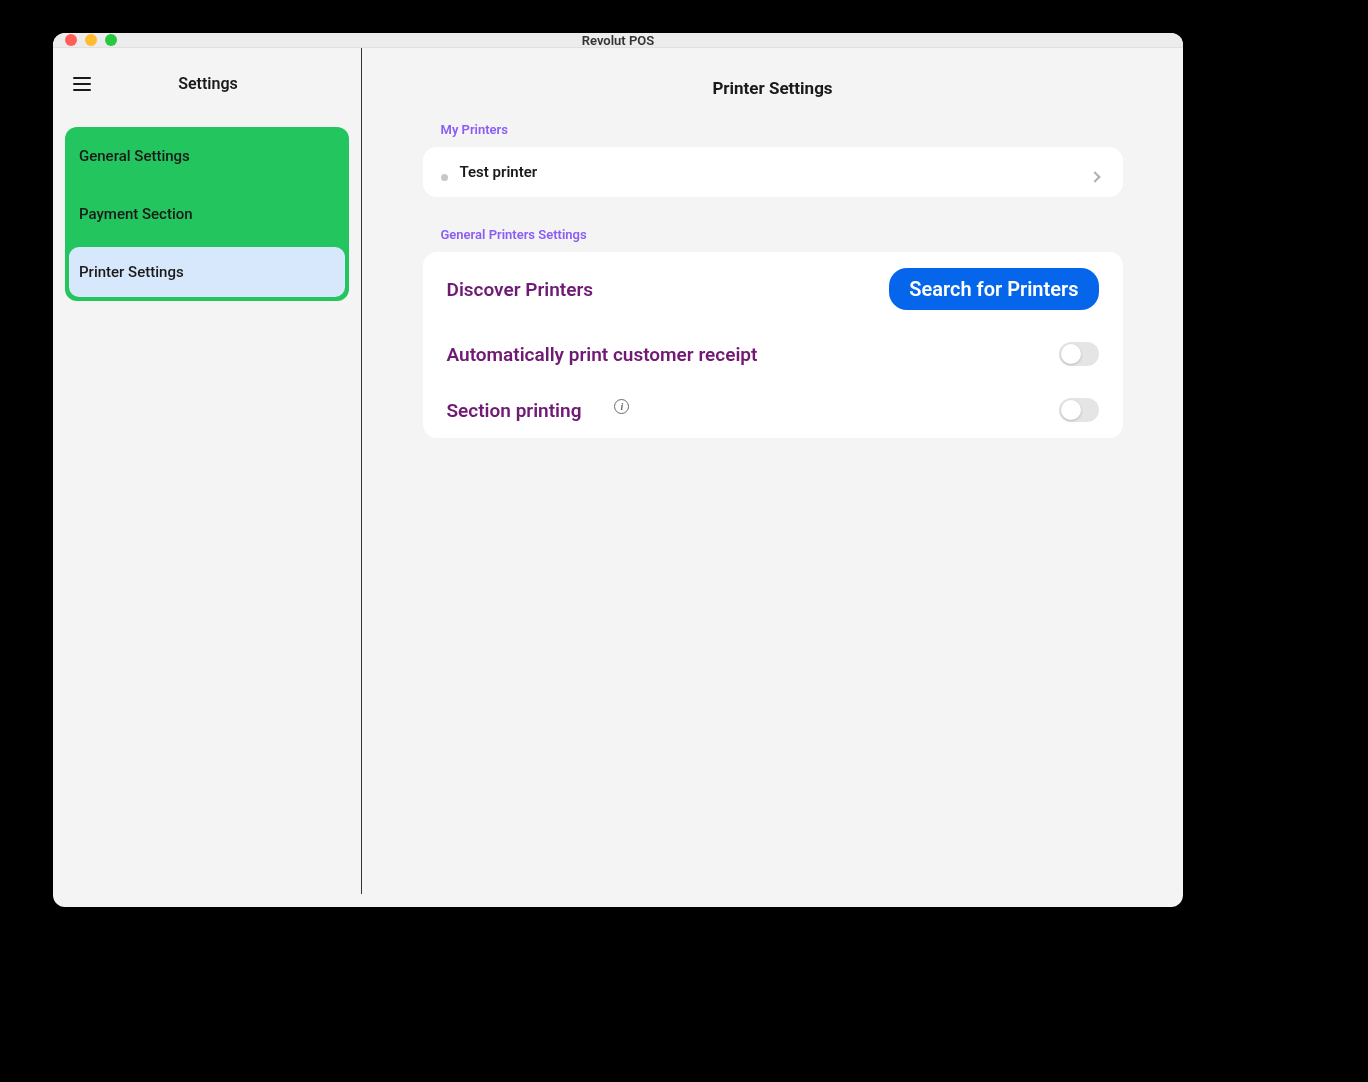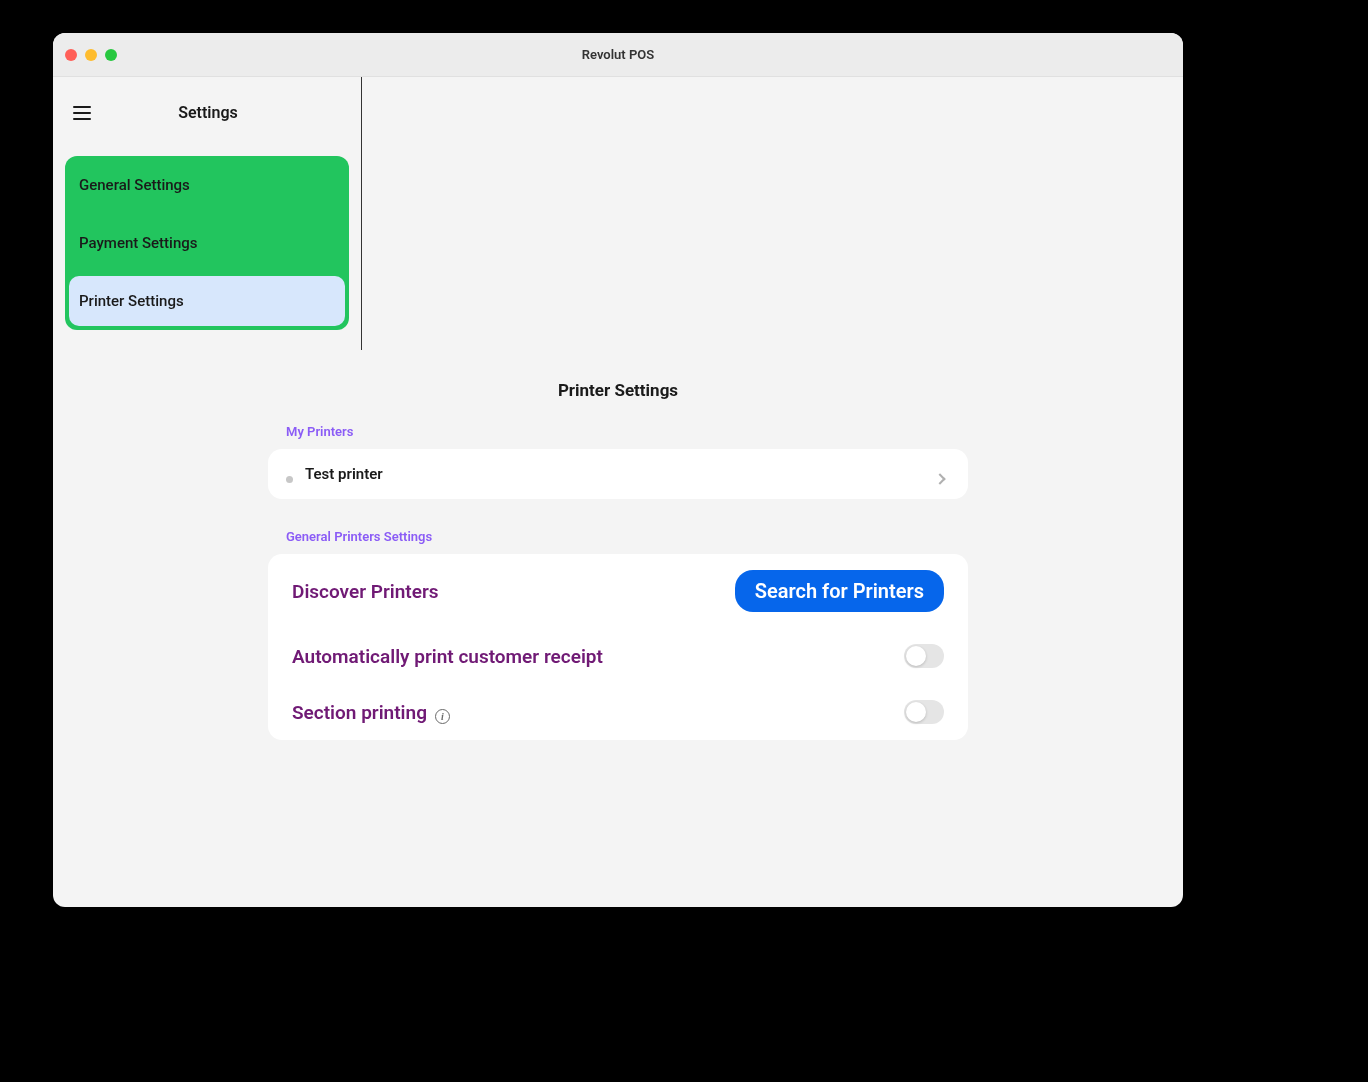--- a/index.html
+++ b/index.html
@@ -20,21 +20,21 @@
       left: 53px;
       top: 33px;
       width: 1130px;
       height: 874px;
       background: #f4f4f4;
       border-radius: 12px;
       overflow: hidden;
       box-shadow: 0 0 0 1px rgba(0,0,0,0.05);
     }
     .titlebar {
-      height: 44px;
+      height: 15px;
       background: #ececec;
       display: flex;
       align-items: center;
       position: relative;
       border-bottom: 1px solid #e0e0e0;
     }
     .traffic-lights {
       display: flex;
       gap: 8px;
       padding-left: 12px;
@@ -52,21 +52,20 @@
       left: 0;
       right: 0;
       text-align: center;
       font-size: 13px;
       font-weight: 600;
       color: #333;
     }
     .app-body {
       display: flex;
       height: calc(100% - 28px);
-      flex-direction: column;
     }
     .sidebar {
       width: 309px;
       border-right: 1px solid #333;
       padding: 20px 12px;
     }
     .sidebar-header {
       display: flex;
       align-items: center;
       padding: 6px 6px 20px 6px;
@@ -221,22 +220,23 @@
       border-radius: 50%;
       font-size: 10px;
       font-weight: 700;
       color: #6a6a6a;
       margin-left: 8px;
       font-family: Georgia, serif;
       font-style: italic;
     }
     .setting-label-wrap {
       display: flex;
-      align-items: flex-end;
-      flex: 1;
+      align-items: flex-start;
+      flex: 1;
+      gap: 25px;
     }
   </style>
 </head>
 <body>
 
 <div class="window">
   <div class="titlebar">
     <div class="traffic-lights">
       <div class="traffic-light tl-close"></div>
       <div class="traffic-light tl-min"></div>
@@ -254,21 +254,21 @@
             <span></span>
         </div>
         <div class="sidebar-title">Settings</div>
       </div>
 
       <div class="sidebar-group">
         <div class="sidebar-item">
           <span>General Settings</span>
         </div>
         <div class="sidebar-item">
-          <span>Payment Settings</span>
+          <span>Payment Section</span>
         </div>
         <div class="sidebar-item selected">
           <span>Printer Settings</span>
         </div>
       </div>
 
     </div>
 
     <div class="main">
       <div class="main-header">Printer Settings</div>

